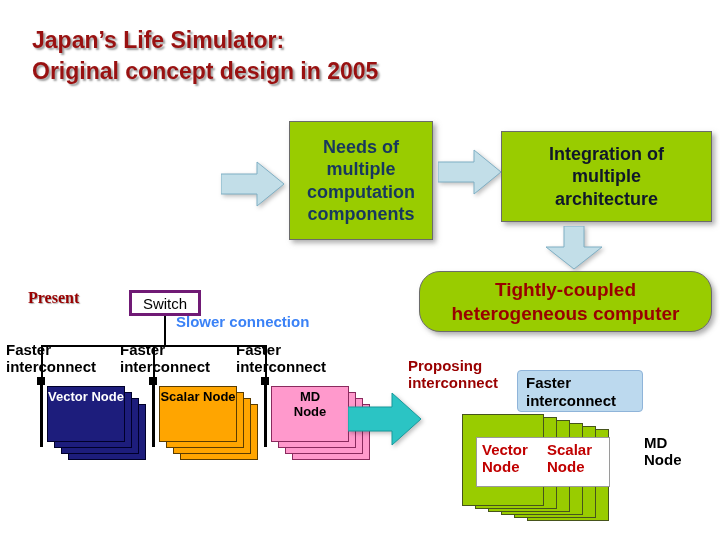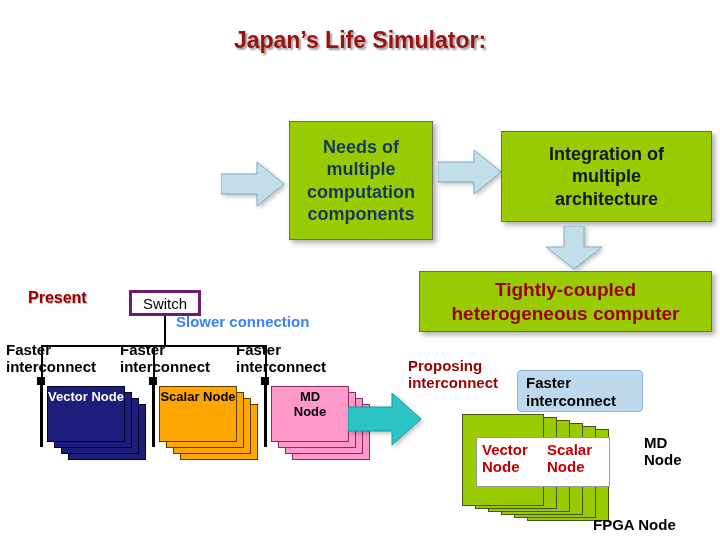--- a/index.html
+++ b/index.html
@@ -3,23 +3,24 @@
 <meta charset="utf-8">
 <style>
   * { margin:0; padding:0; box-sizing:border-box; }
   body { background:#e9e9e9; }
   .slide {
     position:relative; width:720px; height:540px; margin:0 auto;
     background:#ffffff; overflow:hidden;
     font-family:"Liberation Sans", sans-serif;
   }
   .title-line {
-    position:absolute; left:0; width:100%; text-align:center;
+    position:absolute; left:0; width:100%; 
     font-size:23px; font-weight:bold; color:#991111;
     text-shadow:2px 2px 2px #9e9e9e;
+    padding-left:32px;
   }
   .greenbox {
     position:absolute; background:#99CC00; border:1px solid #6b6b6b;
     box-shadow:3px 3px 5px rgba(110,110,110,0.55);
     display:flex; align-items:center; justify-content:center;
     text-align:center; font-weight:bold; white-space:pre-line; line-height:1.25;
   }
   .arrow-svg { position:absolute; filter:drop-shadow(2px 2px 2px rgba(0,0,0,0.25)); }
   .lbl { position:absolute; font-weight:bold; }
   .red { color:#990000; }
@@ -55,20 +56,21 @@
     color:#C00000; line-height:1.15;
   }
   .blk-lbl { position:absolute; font-weight:bold; font-size:15px; color:#000; line-height:1.15; z-index:6; }
 </style>
 </head>
 <body>
 
 <div class="slide">
 
   <div class="title-line" style="top:27px;">Japan’s Life Simulator:</div>
+  <div class="title-line" style="top:58px;">Original concept design in 2005</div>
 
 
   <svg class="arrow-svg" style="left:221px; top:161px;" width="64" height="46" viewBox="0 0 64 46">
     <polygon points="0,13 36,13 36,1 63,23 36,45 36,33 0,33" fill="#C2DEE8" stroke="#7FAFC4" stroke-width="1"></polygon>
   </svg>
 
   <div class="greenbox" style="left:289px; top:121px; width:144px; height:119px; font-size:18px; color:#17375E;">Needs of
 multiple
 computation
 components</div>
@@ -78,24 +80,24 @@
   </svg>
 
   <div class="greenbox" style="left:501px; top:131px; width:211px; height:91px; font-size:18px; color:#0f172a;">Integration of
 multiple
 architecture</div>
 
   <svg class="arrow-svg" style="left:545px; top:226px;" width="58" height="44" viewBox="0 0 58 44">
     <polygon points="19,0 39,0 39,21 57,21 29,43 1,21 19,21" fill="#C2DEE8" stroke="#7FAFC4" stroke-width="1"></polygon>
   </svg>
 
-  <div class="greenbox" style="left:419px; top:271px; width:293px; height:61px; font-size:19px; color:#990000;">Tightly-coupled
+  <div class="greenbox" style="left:419px; top:271px; width:293px; height:61px; font-size:19px; color:#990000;border-radius:21px;">Tightly-coupled
 heterogeneous computer</div>
 
-  <div class="lbl red" style="left:28px; top:289px; font-size:16px; text-shadow:1px 1px 1px #aaaaaa;">Present</div>
+  <div class="lbl red" style="left:28px; top:289px; font-size:16px; text-shadow:1px 1px 1px #aaaaaa;font-family:Liberation Serif, serif;">Present</div>
 
   <div class="switchbox" style="left:129px; top:290px; width:72px; height:26px;">Switch</div>
 
   <div class="line" style="left:164px; top:316px; width:2px; height:29px;"></div>
   <div class="line" style="left:41px; top:345px; width:226px; height:2px;"></div>
   <div class="line" style="left:41px;  top:347px; width:2px; height:30px;"></div>
   <div class="line" style="left:153px; top:347px; width:2px; height:30px;"></div>
   <div class="line" style="left:265px; top:347px; width:2px; height:30px;"></div>
 
   <div class="lbl" style="left:176px; top:313px; font-size:15px; color:#3b82f6;">Slower connection</div>
@@ -155,15 +157,14 @@
     <div class="pcard" style="left:0;    top:0;"></div>
   </div>
 
   <div class="proposed-label-box" style="left:476px; top:437px; width:134px; height:50px;">
     <span>Vector Node</span>
     <span>Scalar Node</span>
   </div>
 
   <div class="blk-lbl" style="left:644px; top:434px; width:52px;">MD Node</div>
 
-  <div class="blk-lbl" style="left:593px; top:516px; width:100px;">FPGA Node</div>
 
 </div>
 
 </body></html>

